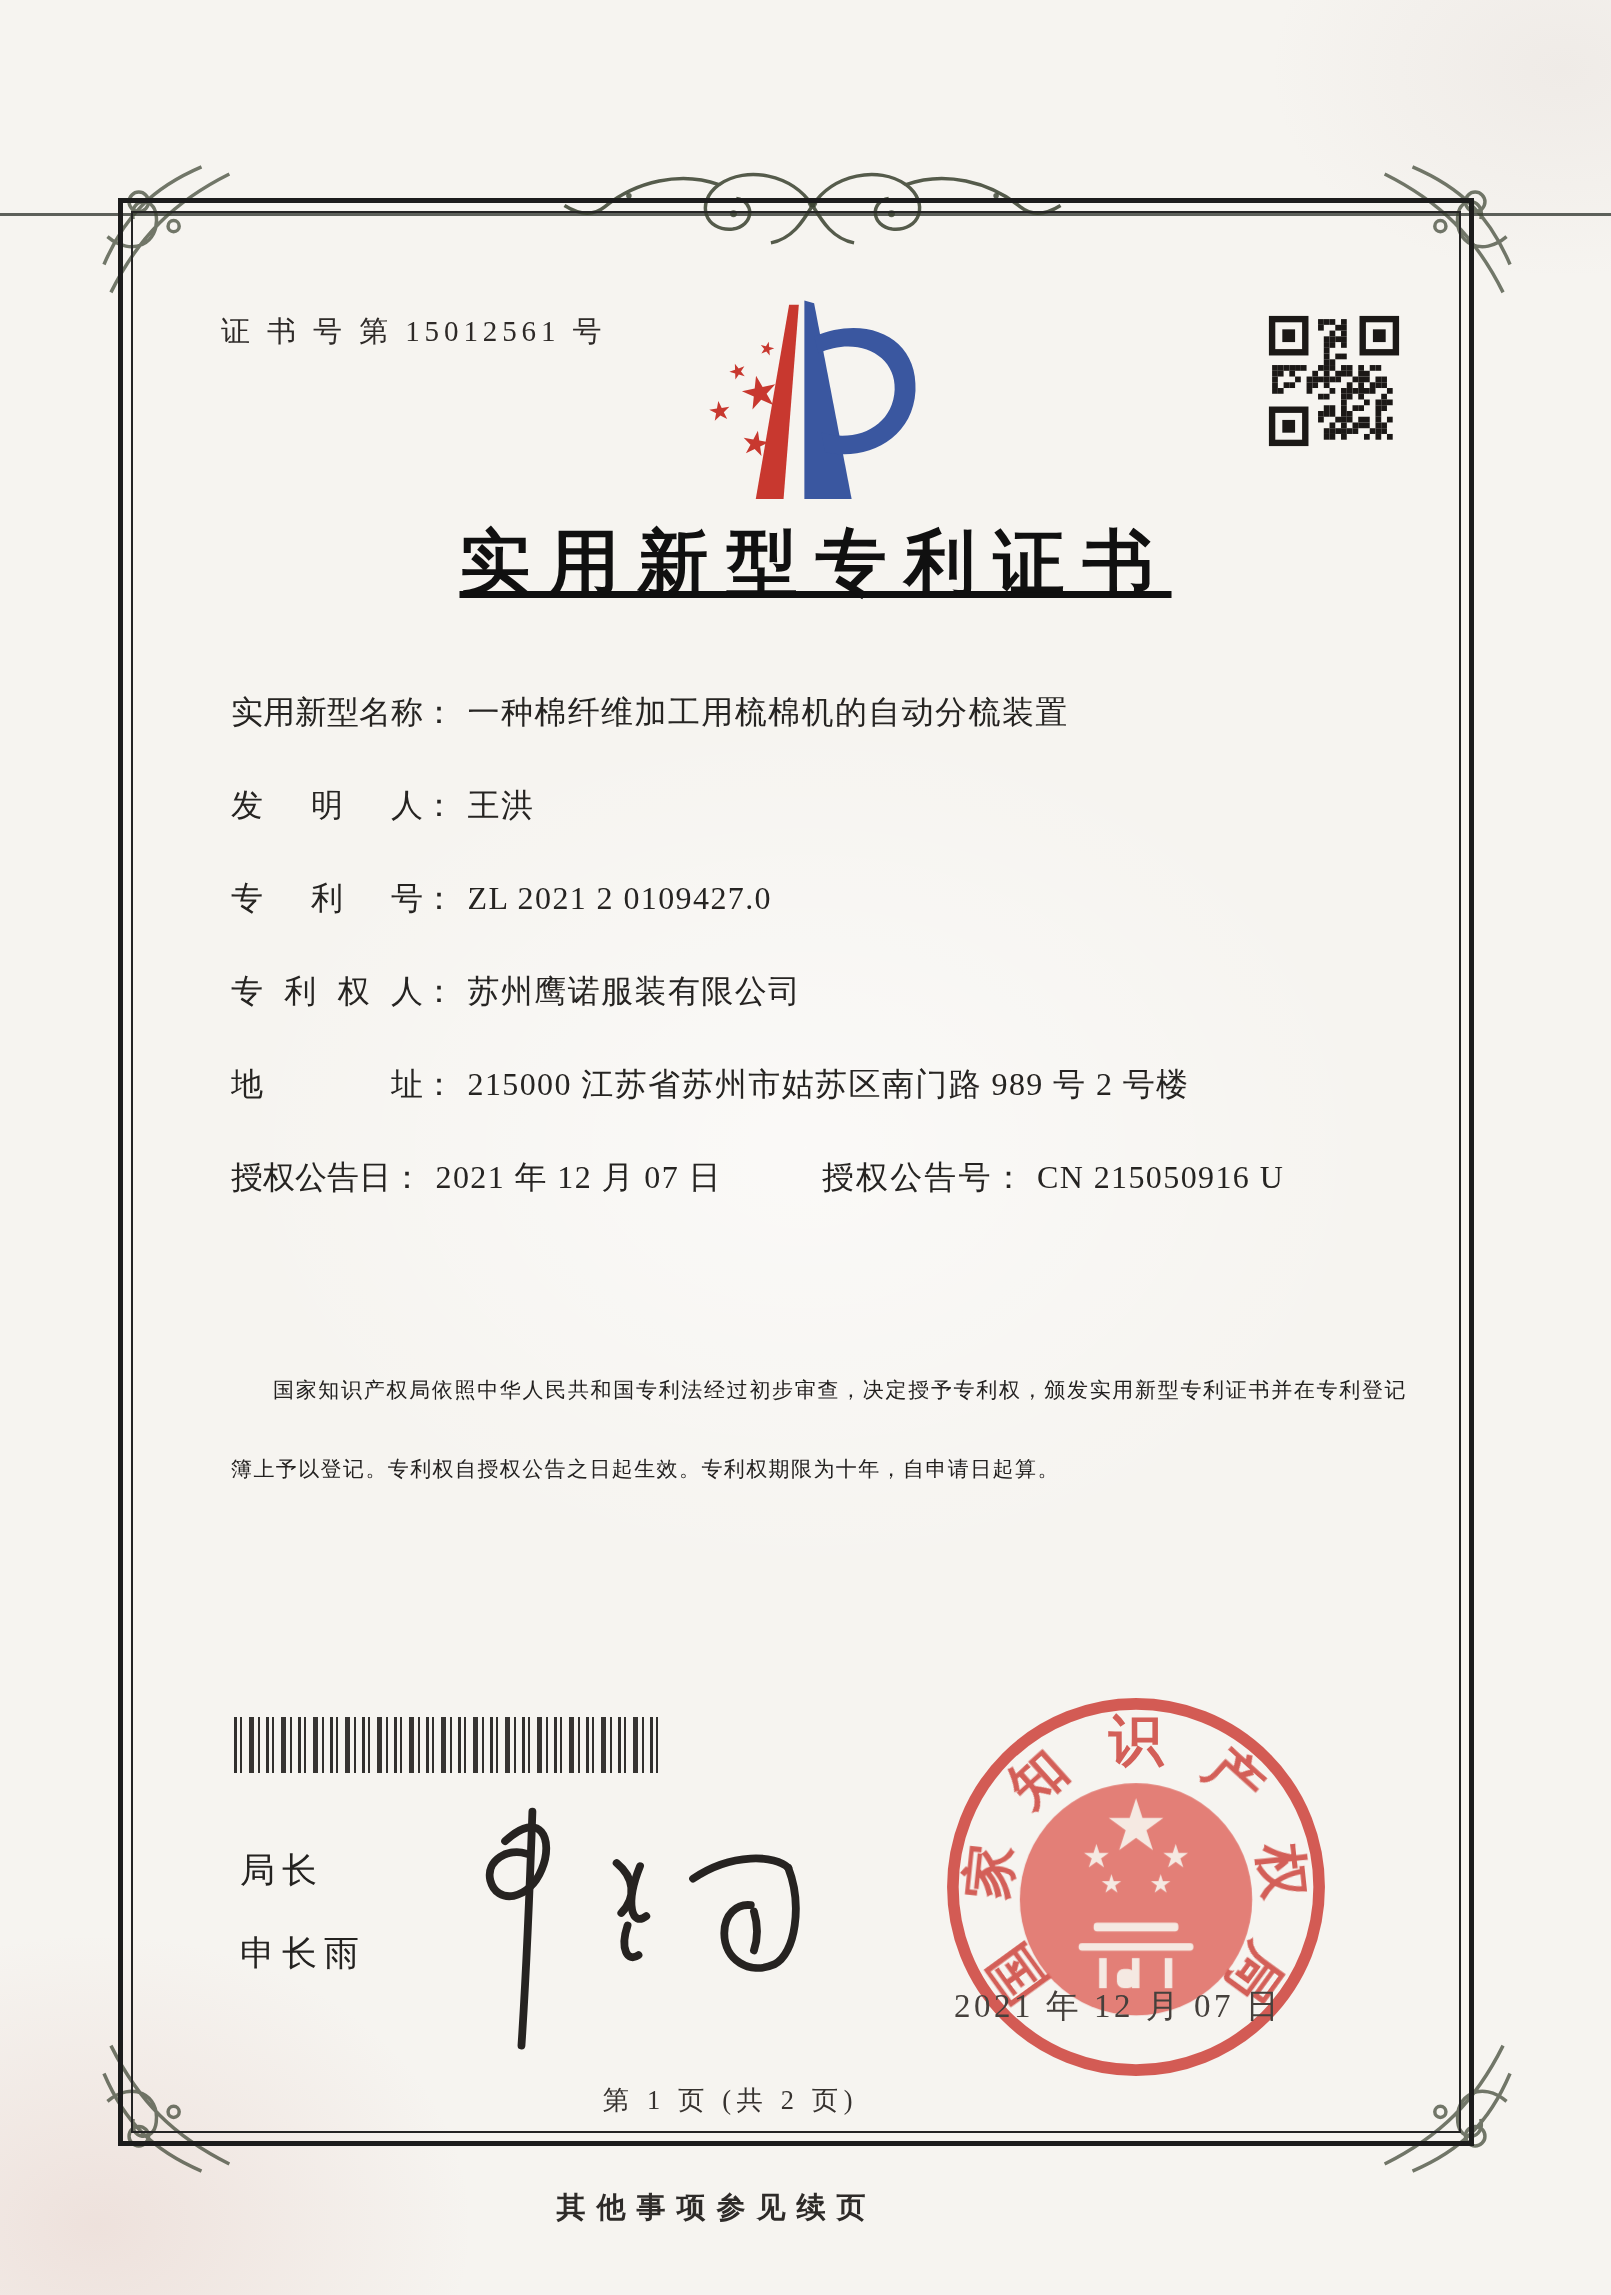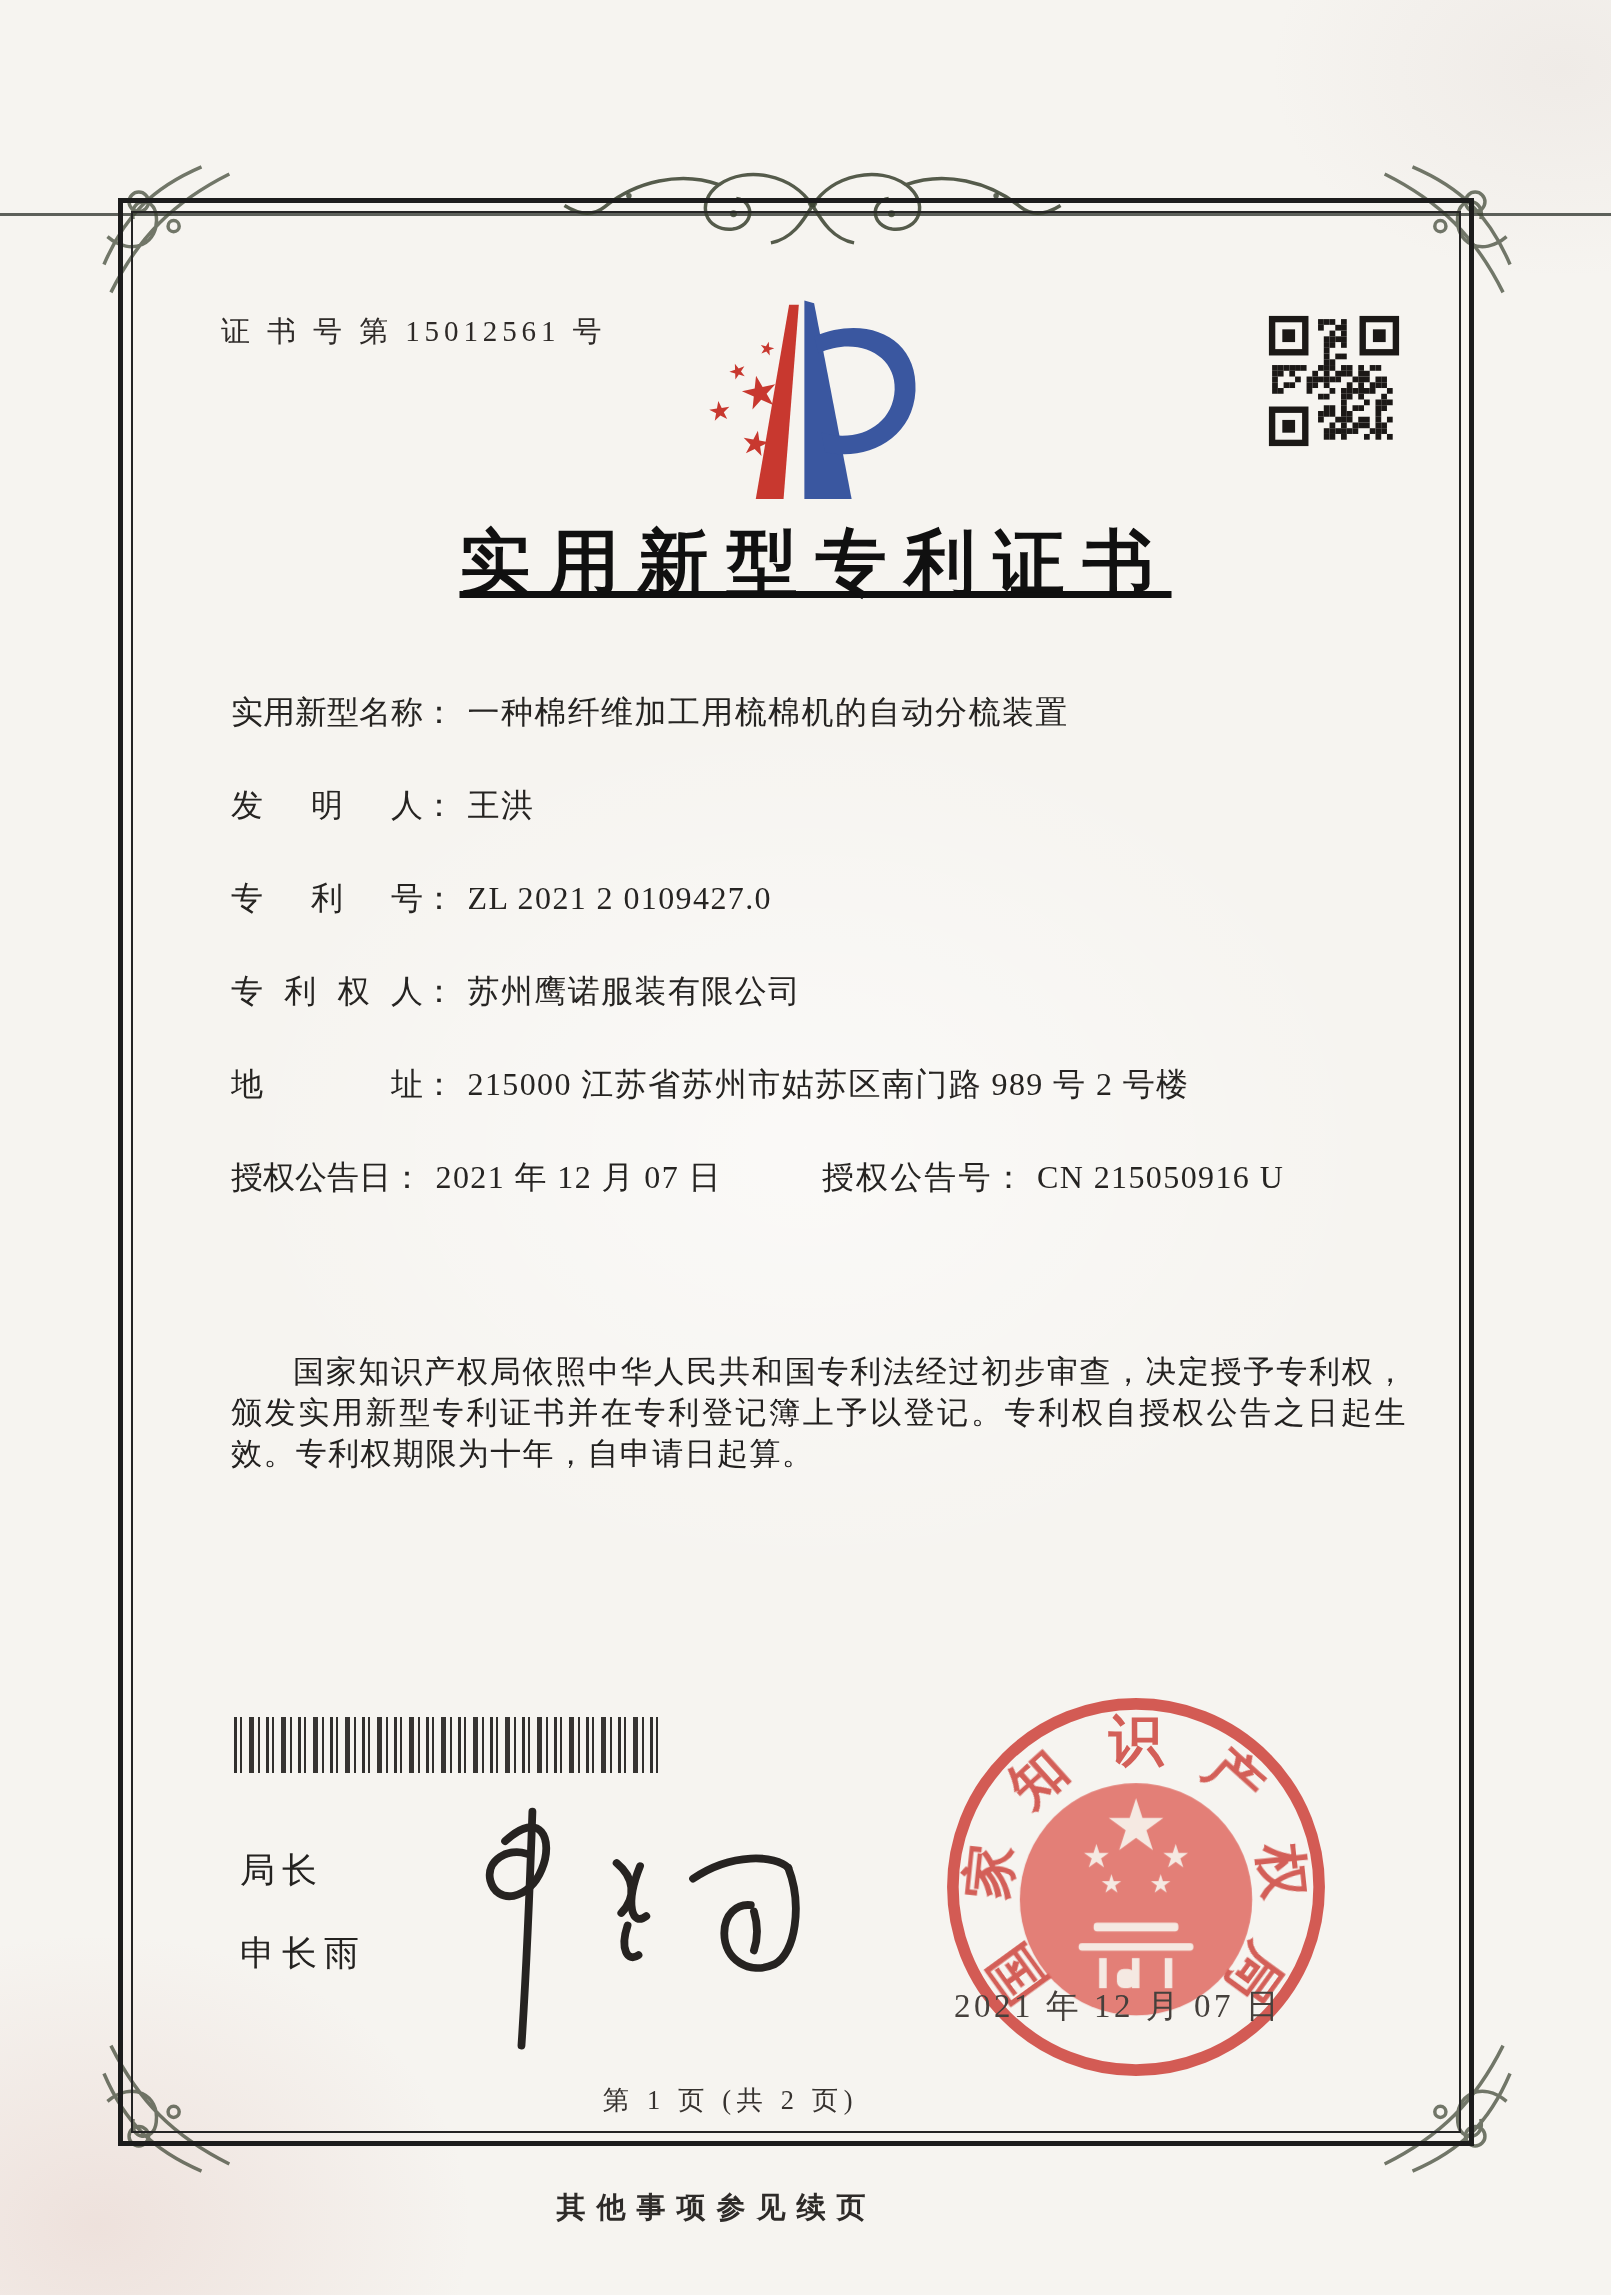--- a/index.html
+++ b/index.html
@@ -45,21 +45,21 @@
   .flabel{
     display:inline-block;width:192px;vertical-align:top;
     text-align:justify;text-align-last:justify;
   }
   .fcolon{display:inline-block;margin-right:12.5px;}
   .fvalue{letter-spacing:1.4px;}
   .grant2{position:absolute;left:591px;top:0;}
   .grant2 .glabel{letter-spacing:2.1px;margin-top:20px;}
   .paras{
     position:absolute;left:231px;top:1351px;width:1176px;
-    font-size:31px;line-height:41px;color:#232120;text-align:justify;
+    font-size:21px;line-height:79px;color:#232120;text-align:justify;
   }
   .paras p{margin:0;text-indent:2em;letter-spacing:1.4px;}
   .barcode{
     position:absolute;left:234px;top:1717px;width:430px;height:56px;
     background:
       repeating-linear-gradient(90deg,
         #171513 0 3.5px, rgba(0,0,0,0) 3.5px 6.3px,
         #171513 6.3px 8.3px, rgba(0,0,0,0) 8.3px 14.6px,
         #1d1a18 14.6px 20px, rgba(0,0,0,0) 20px 24px,
         #171513 24px 26px, rgba(0,0,0,0) 26px 32px);

